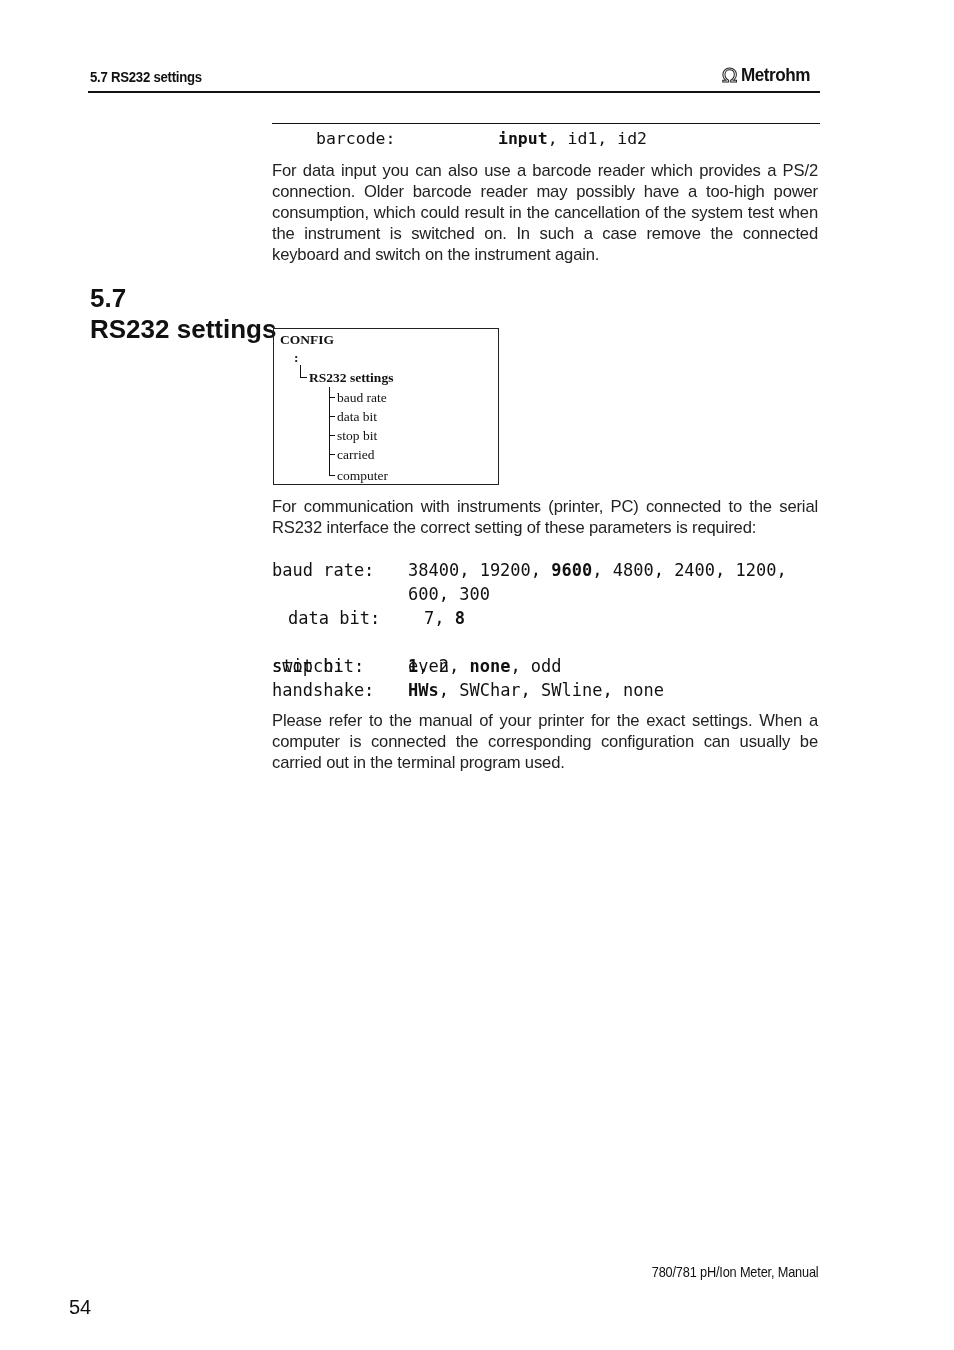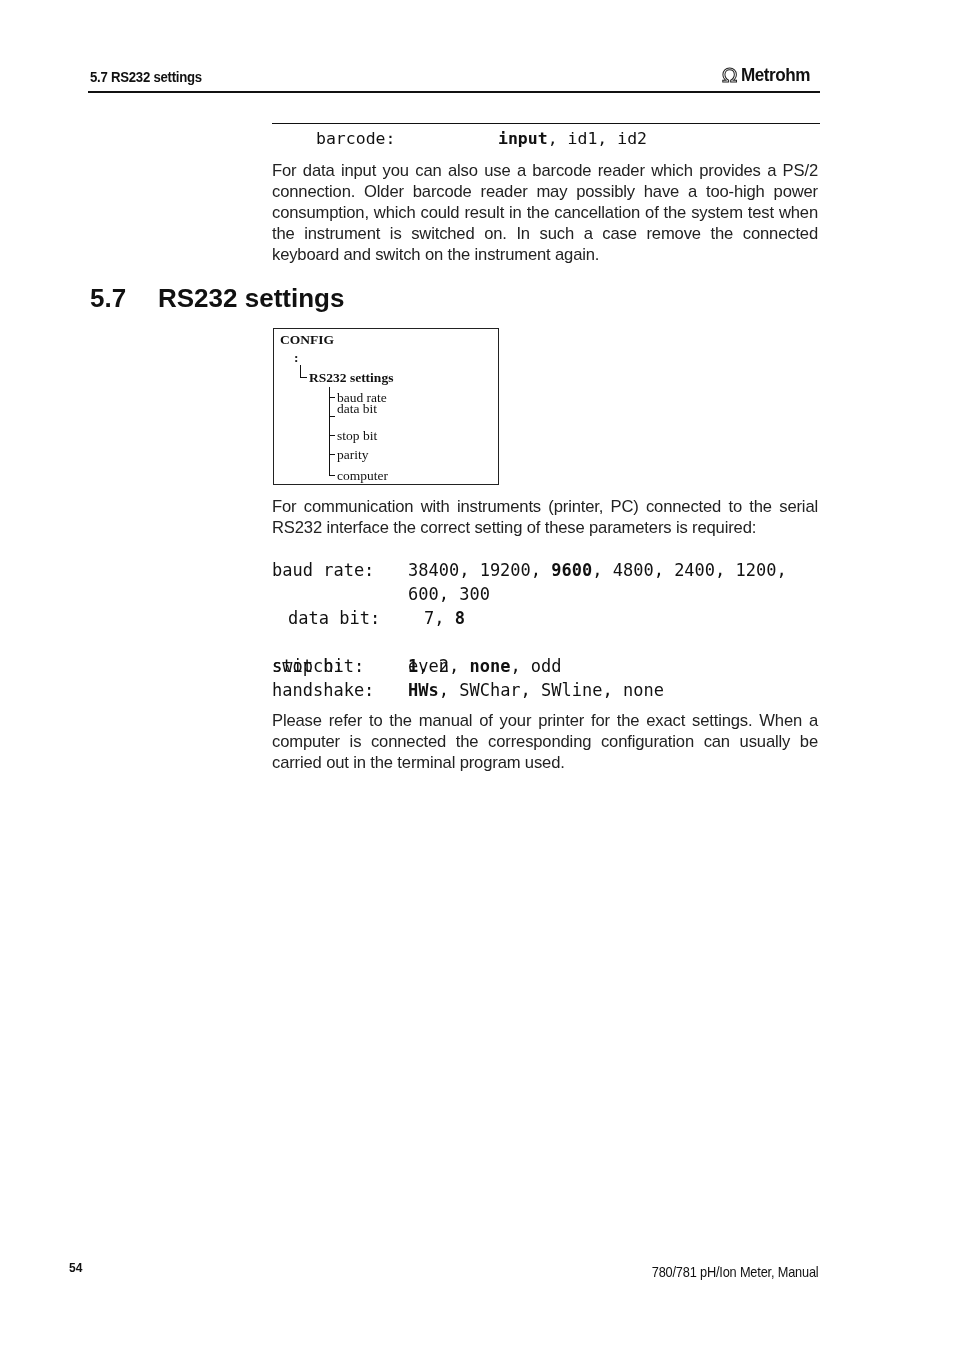--- a/index.html
+++ b/index.html
@@ -8,29 +8,29 @@
   .header-title { left: 90px; top: 68px; font-size: 15px; font-weight: bold; letter-spacing: -0.3px; transform: scaleX(0.88); transform-origin: left; }
   .logo { left: 722px; top: 64px; display: flex; align-items: center; gap: 4px; }
   .logo-omega { font-family: "DejaVu Sans", sans-serif; font-size: 20px; color: #fff; -webkit-text-stroke: 1px #222; line-height: 1; }
   .logo-text { font-size: 19px; font-weight: bold; letter-spacing: -0.5px; transform: scaleX(0.9); transform-origin: left; }
   .header-rule { left: 88px; top: 91px; width: 732px; height: 2px; background: #111; }
   .section-rule { left: 272px; top: 123px; width: 548px; height: 1px; background: #111; }
   .mono { font-family: "DejaVu Sans Mono", monospace; }
   .param-line { font-size: 16.5px; white-space: pre; }
   .param-line b { font-weight: bold; }
   .body-text { left: 272px; width: 546px; font-size: 16.6px; line-height: 21px; text-align: justify; color: #222; letter-spacing: -0.15px; }
-  .h2 { left: 90px; top: 283px; font-size: 26px; font-weight: bold; display: flex; gap: 0; }
+  .h2 { left: 90px; top: 283px; font-size: 26px; font-weight: bold; display: flex; gap: 0; flex-direction: column; }
   .h2-num { width: 68px; display: inline-block; }
   .menu-box { left: 273px; top: 328px; width: 226px; height: 157px; border: 1px solid #222; box-sizing: border-box; }
   .menu-line { position: absolute; font-family: Liberation Serif, serif; font-size: 13.5px; white-space: pre; line-height: 15px; }
   .tree-v { position: absolute; width: 1px; background: #111; }
   .tree-h { position: absolute; height: 1px; background: #111; }
   .param-row { position: absolute; left: 272px; font-family: "DejaVu Sans Mono", monospace; font-size: 17px; white-space: pre; line-height: 20px; }
   .param-label { display: inline-block; width: 136px; }
-  .footer-page { left: 69px; top: 1261px; font-size: 12px; font-weight: bold; }
+  .footer-page { left: 69px; top: 1296px; font-size: 20px; font-weight: normal; }
   .footer-title { right: 136px; top: 1264px; font-size: 14.5px; transform: scaleX(0.88); transform-origin: right; letter-spacing: -0.2px; }
 </style>
 </head>
 <body>
 
 <div class="abs header-title">5.7 RS232 settings</div>
 <div class="abs logo">
   <span class="logo-omega">Ω</span>
   <span class="logo-text">Metrohm</span>
 </div>
@@ -51,23 +51,23 @@
   <div class="tree-v" style="left:26px; top:36px; height:12px;"></div>
   <div class="tree-h" style="left:26px; top:48px; width:7px;"></div>
   <div class="menu-line" style="left:35px; top:41px; font-weight:bold;">RS232 settings</div>
   <div class="tree-v" style="left:55px; top:58px; height:88px;"></div>
   <div class="tree-h" style="left:55px; top:68px; width:6px;"></div>
   <div class="tree-h" style="left:55px; top:87px; width:6px;"></div>
   <div class="tree-h" style="left:55px; top:106px; width:6px;"></div>
   <div class="tree-h" style="left:55px; top:125px; width:6px;"></div>
   <div class="tree-h" style="left:55px; top:146px; width:6px;"></div>
   <div class="menu-line" style="left:63px; top:61px;">baud rate</div>
-  <div class="menu-line" style="left:63px; top:72px;">data bit</div>
+  <div class="menu-line" style="left:63px; top:80px;">data bit</div>
   <div class="menu-line" style="left:63px; top:99px;">stop bit</div>
-  <div class="menu-line" style="left:63px; top:118px;">parity</div>
+  <div class="menu-line" style="left:63px; top:118px;">carried</div>
   <div class="menu-line" style="left:63px; top:139px;">computer</div>
 </div>
 
 <div class="abs body-text" style="top:496px;">For communication with instruments (printer, PC) connected to the serial RS232 interface the correct setting of these parameters is required:</div>
 
 <div class="param-row" style="top:560px;"><span class="param-label">baud rate:</span><span>38400, 19200, </span><b>9600</b><span>, 4800, 2400, 1200,</span></div>
 <div class="param-row" style="top:584px;"><span class="param-label"></span><span>600, 300</span></div>
 <div class="param-row" style="top:608px;margin-left:16px;"><span class="param-label">data bit:</span><span>7, </span><b>8</b><span></span></div>
 <div class="param-row" style="top:632px;margin-top:24px;"><span class="param-label">stop bit:</span><span></span><b>1</b><span>, 2</span></div>
 <div class="param-row" style="top:656px;"><span class="param-label">switch:</span><span>even, </span><b>none</b><span>, odd</span></div>

